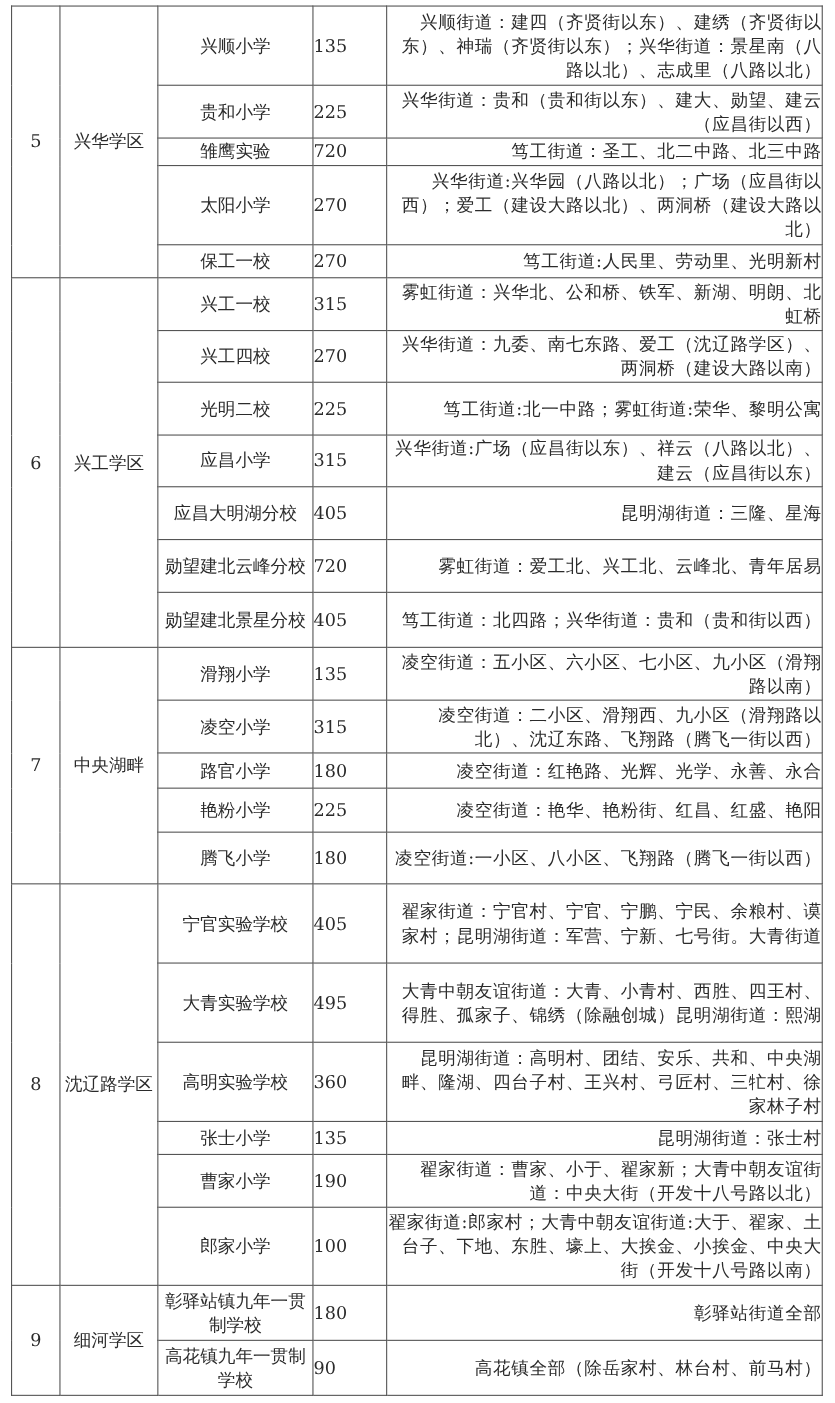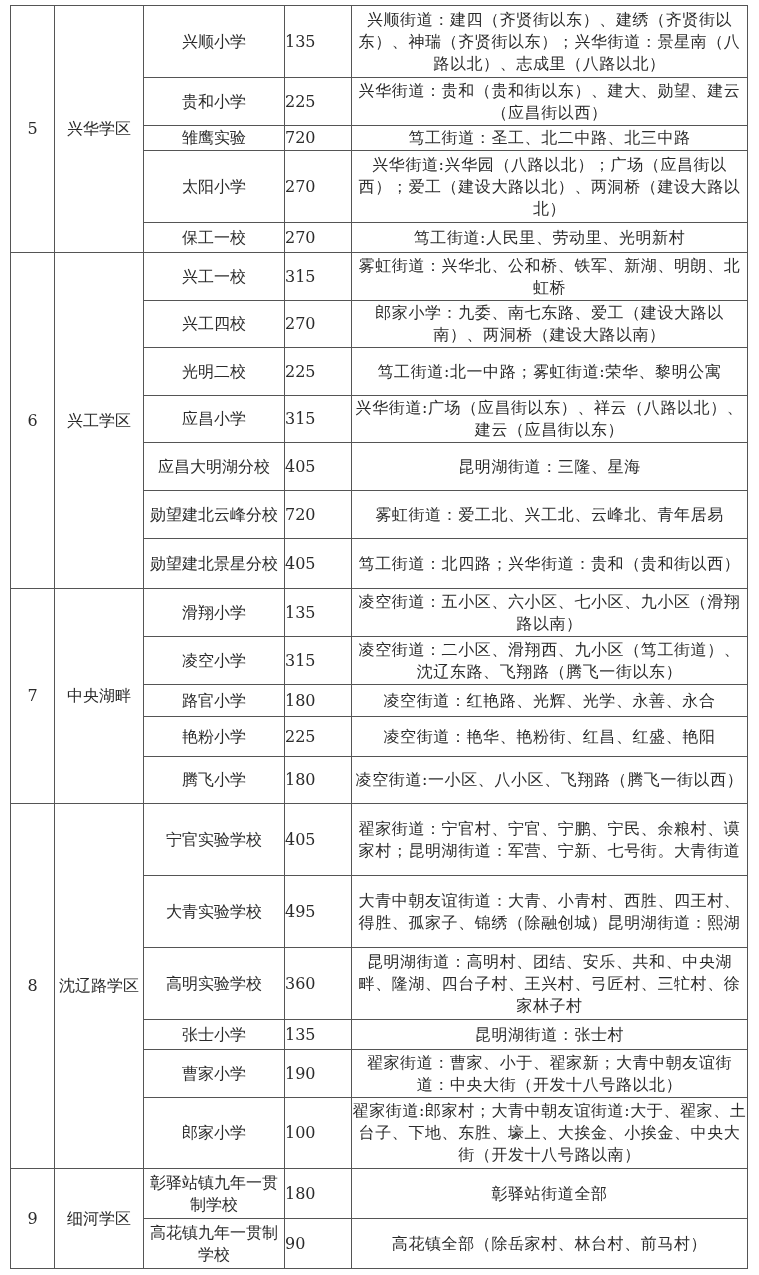--- a/index.html
+++ b/index.html
@@ -4,21 +4,21 @@
 <style>
   html, body { margin:0; padding:0; background:#ffffff; }
   body { width:759px; height:1275px; position:relative; overflow:hidden;
          font-family:"DejaVu Serif","Liberation Serif",serif; color:#2b2b2b; }
   table.main { position:absolute; left:10px; top:5px; border-collapse:collapse; table-layout:fixed; width:737px; }
   table.main td { border:1px solid #555; padding:0; font-size:16px; line-height:22px; vertical-align:middle; overflow:hidden; }
   td.no { width:43px; text-align:center; font-size:17px; }
   td.zone { width:88px; text-align:center; padding:0 12px; }
   td.school { width:140px; text-align:center; padding:0 4px; }
   td.quota { width:66px; font-size:16px; }
-  td.area { width:395px; text-align:center; padding:0 4px 0 5px; letter-spacing:0.6px; word-break:break-all; }
+  td.area { width:395px; text-align:right; padding:0 4px 0 5px; letter-spacing:0.6px; word-break:break-all; }
 </style>
 </head>
 <body>
 
 <table class="main">
   <tbody id="tbody">
       <tr style="height: 72px;">
         <td class="no" rowspan="5">5</td>
         <td class="zone" rowspan="5">兴华学区</td>
         <td class="school">兴顺小学</td>
@@ -48,21 +48,21 @@
       <tr style="height: 48px;">
         <td class="no" rowspan="7">6</td>
         <td class="zone" rowspan="7">兴工学区</td>
         <td class="school">兴工一校</td>
         <td class="quota">315</td>
         <td class="area">雾虹街道：兴华北、公和桥、铁军、新湖、明朗、北虹桥</td>
       </tr>
       <tr style="height: 47px;">
         <td class="school">兴工四校</td>
         <td class="quota">270</td>
-        <td class="area">郎家小学：九委、南七东路、爱工（建设大路以南）、两洞桥（建设大路以南）</td>
+        <td class="area">兴华街道：九委、南七东路、爱工（沈辽路学区）、两洞桥（建设大路以南）</td>
       </tr>
       <tr style="height: 48px;">
         <td class="school">光明二校</td>
         <td class="quota">225</td>
         <td class="area">笃工街道:北一中路；雾虹街道:荣华、黎明公寓</td>
       </tr>
       <tr style="height: 47px;">
         <td class="school">应昌小学</td>
         <td class="quota">315</td>
         <td class="area">兴华街道:广场（应昌街以东）、祥云（八路以北）、建云（应昌街以东）</td>
@@ -85,21 +85,21 @@
       <tr style="height: 48px;">
         <td class="no" rowspan="5">7</td>
         <td class="zone" rowspan="5">中央湖畔</td>
         <td class="school">滑翔小学</td>
         <td class="quota">135</td>
         <td class="area">凌空街道：五小区、六小区、七小区、九小区（滑翔路以南）</td>
       </tr>
       <tr style="height: 48px;">
         <td class="school">凌空小学</td>
         <td class="quota">315</td>
-        <td class="area">凌空街道：二小区、滑翔西、九小区（笃工街道）、沈辽东路、飞翔路（腾飞一街以东）</td>
+        <td class="area">凌空街道：二小区、滑翔西、九小区（滑翔路以北）、沈辽东路、飞翔路（腾飞一街以西）</td>
       </tr>
       <tr style="height: 32px;">
         <td class="school">路官小学</td>
         <td class="quota">180</td>
         <td class="area">凌空街道：红艳路、光辉、光学、永善、永合</td>
       </tr>
       <tr style="height: 40px;">
         <td class="school">艳粉小学</td>
         <td class="quota">225</td>
         <td class="area">凌空街道：艳华、艳粉街、红昌、红盛、艳阳</td>

